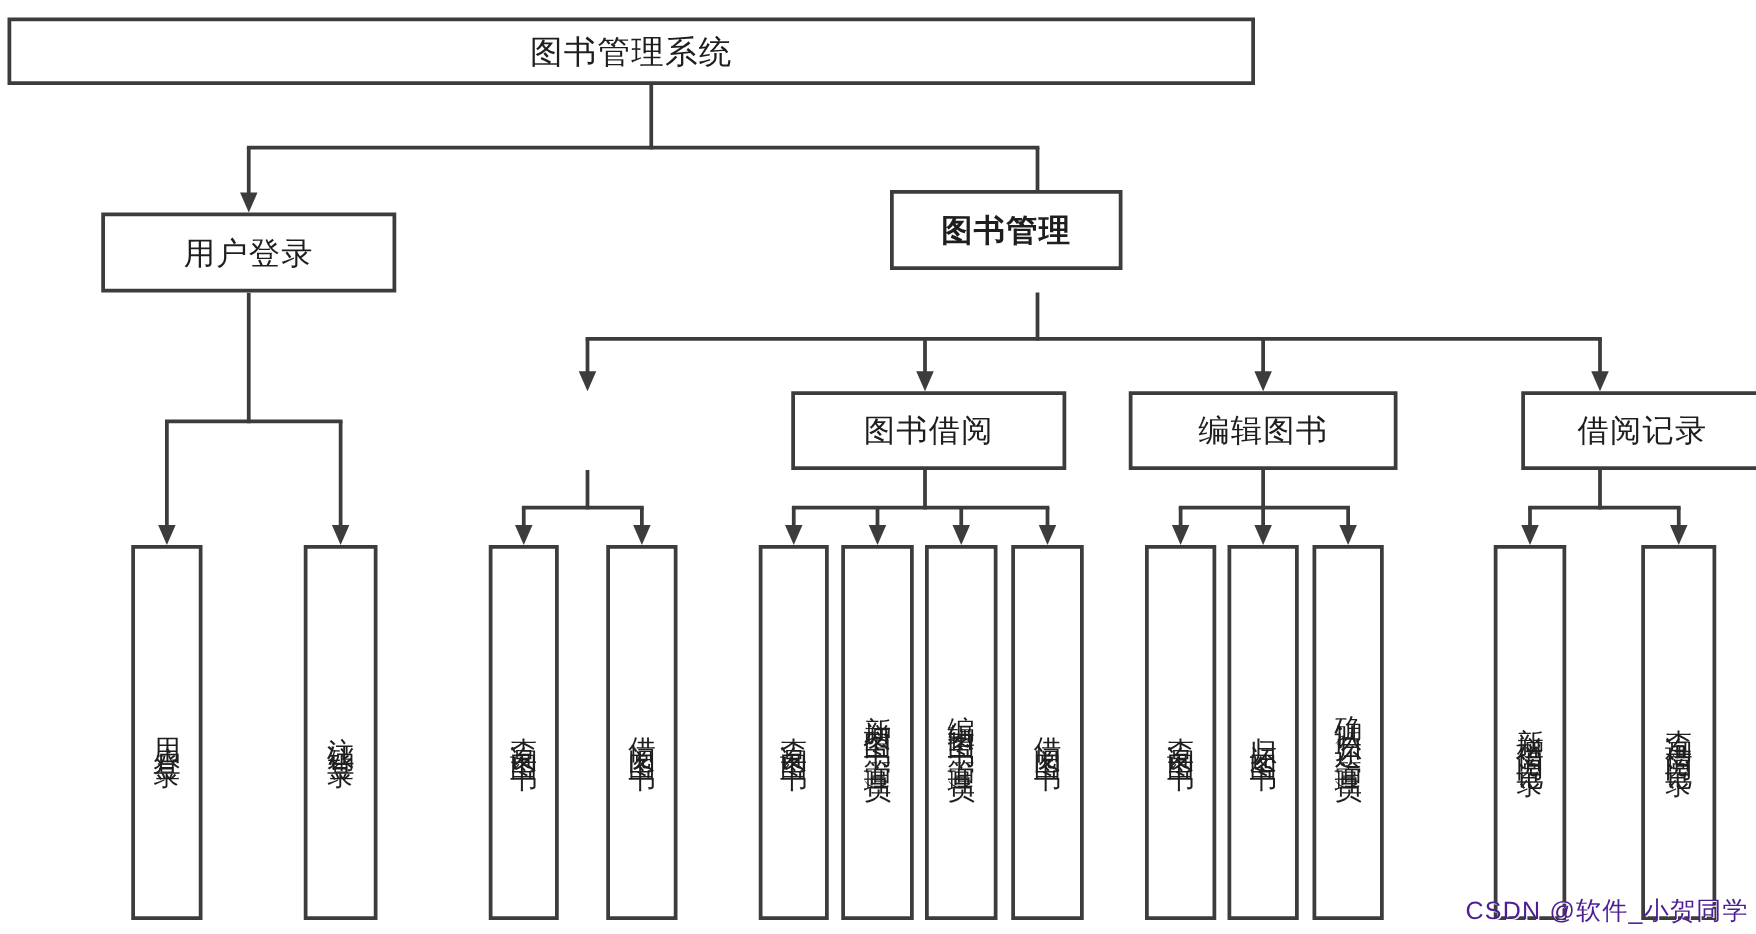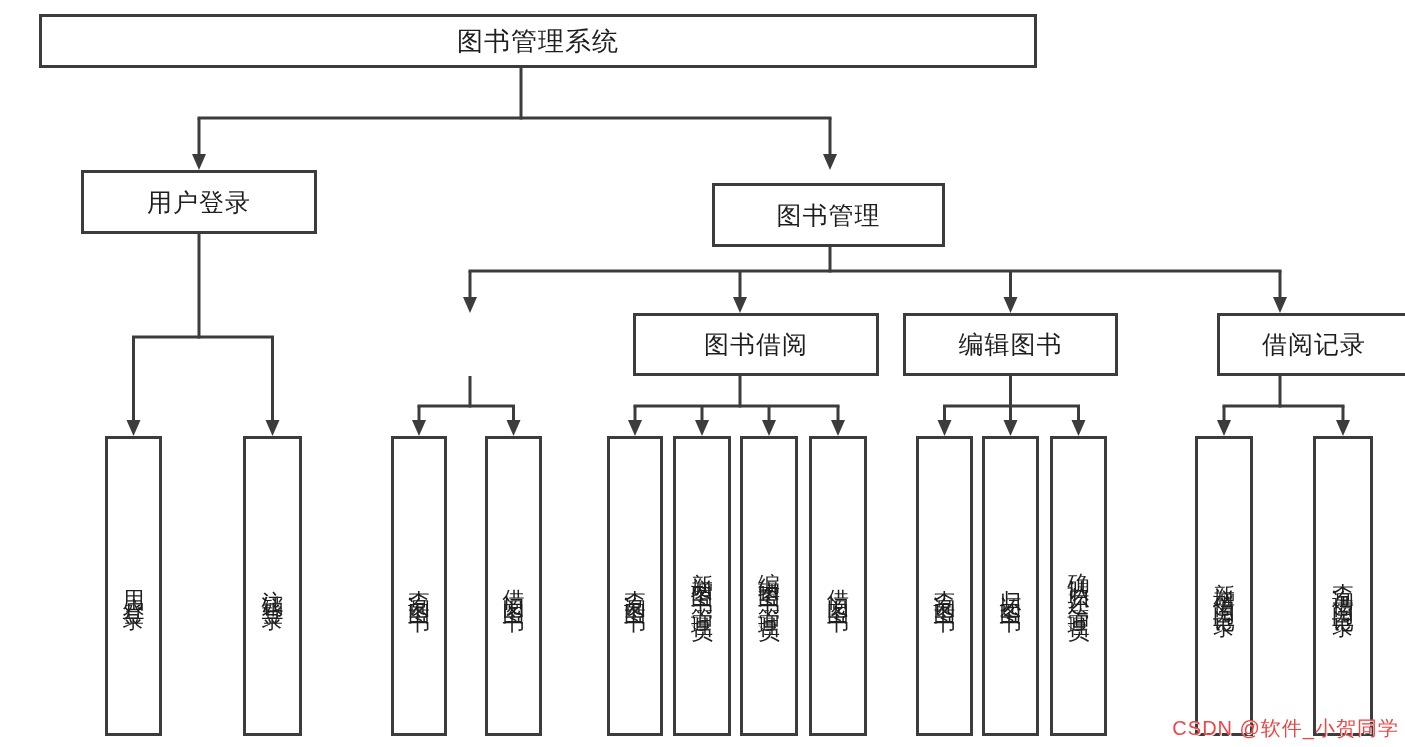--- a/index.html
+++ b/index.html
@@ -18,21 +18,21 @@
   }
   .hlabel { font-size:25px; letter-spacing:1px; white-space:nowrap; }
   .root-label { font-size:26px; }
   .vtext {
     writing-mode:vertical-lr; text-orientation:mixed;
     font-size:22px; letter-spacing:7px; line-height:1.1;
     white-space:nowrap;
   }
   #watermark {
     position:absolute; right:6px; bottom:5px;
-    font-size:20px; color:#ef4444; letter-spacing:1px;
+    font-size:20px; color:#4c1d95; letter-spacing:1px;
     text-shadow:1px 1px 0 rgba(255,255,255,0.95);
     z-index:5; white-space:nowrap;
   }
 </style>
 </head>
 <body>
 
 <div id="canvas">
 
   <svg id="connectors" width="1405" height="747" viewBox="0 0 1405 747" stroke="#3c3c3c" stroke-width="3" fill="#3c3c3c">
@@ -104,32 +104,32 @@
     <g>
       <line x1="1280" y1="376" x2="1280" y2="407.5"></line>
       <line x1="1222.5" y1="406" x2="1344.5" y2="406"></line>
       <line x1="1224" y1="406" x2="1224" y2="423"></line>
       <polygon points="1217,420 1231,420 1224,436" stroke="none"></polygon>
       <line x1="1343" y1="406" x2="1343" y2="423"></line>
       <polygon points="1336,420 1350,420 1343,436" stroke="none"></polygon>
     </g>
   </svg>
 
-  <div class="box" style="left:39px; top:14px; width:998px; height:54px;">
+  <div class="box" style="left:6px; top:14px; width:998px; height:54px;">
     <span class="hlabel root-label">图书管理系统</span>
   </div>
 
   <div class="box" style="left:81px; top:170px; width:236px; height:64px;">
     <span class="hlabel">用户登录</span>
   </div>
-  <div class="box" style="left:712px; top:183px; width:233px; height:64px;">
+  <div class="box" style="left:712px; top:152px; width:186px; height:64px;font-weight:bold;">
     <span class="hlabel">图书管理</span>
   </div>
 
-  <div class="box" style="left:633px; top:313px; width:246px; height:63px;">
+  <div class="box" style="left:633px; top:313px; width:220px; height:63px;">
     <span class="hlabel">图书借阅</span>
   </div>
   <div class="box" style="left:903px; top:313px; width:215px; height:63px;">
     <span class="hlabel">编辑图书</span>
   </div>
   <div class="box" style="left:1217px; top:313px; width:194px; height:63px;">
     <span class="hlabel">借阅记录</span>
   </div>
 
   <div class="box" style="left:105px; top:436px; width:57px; height:300px;">

